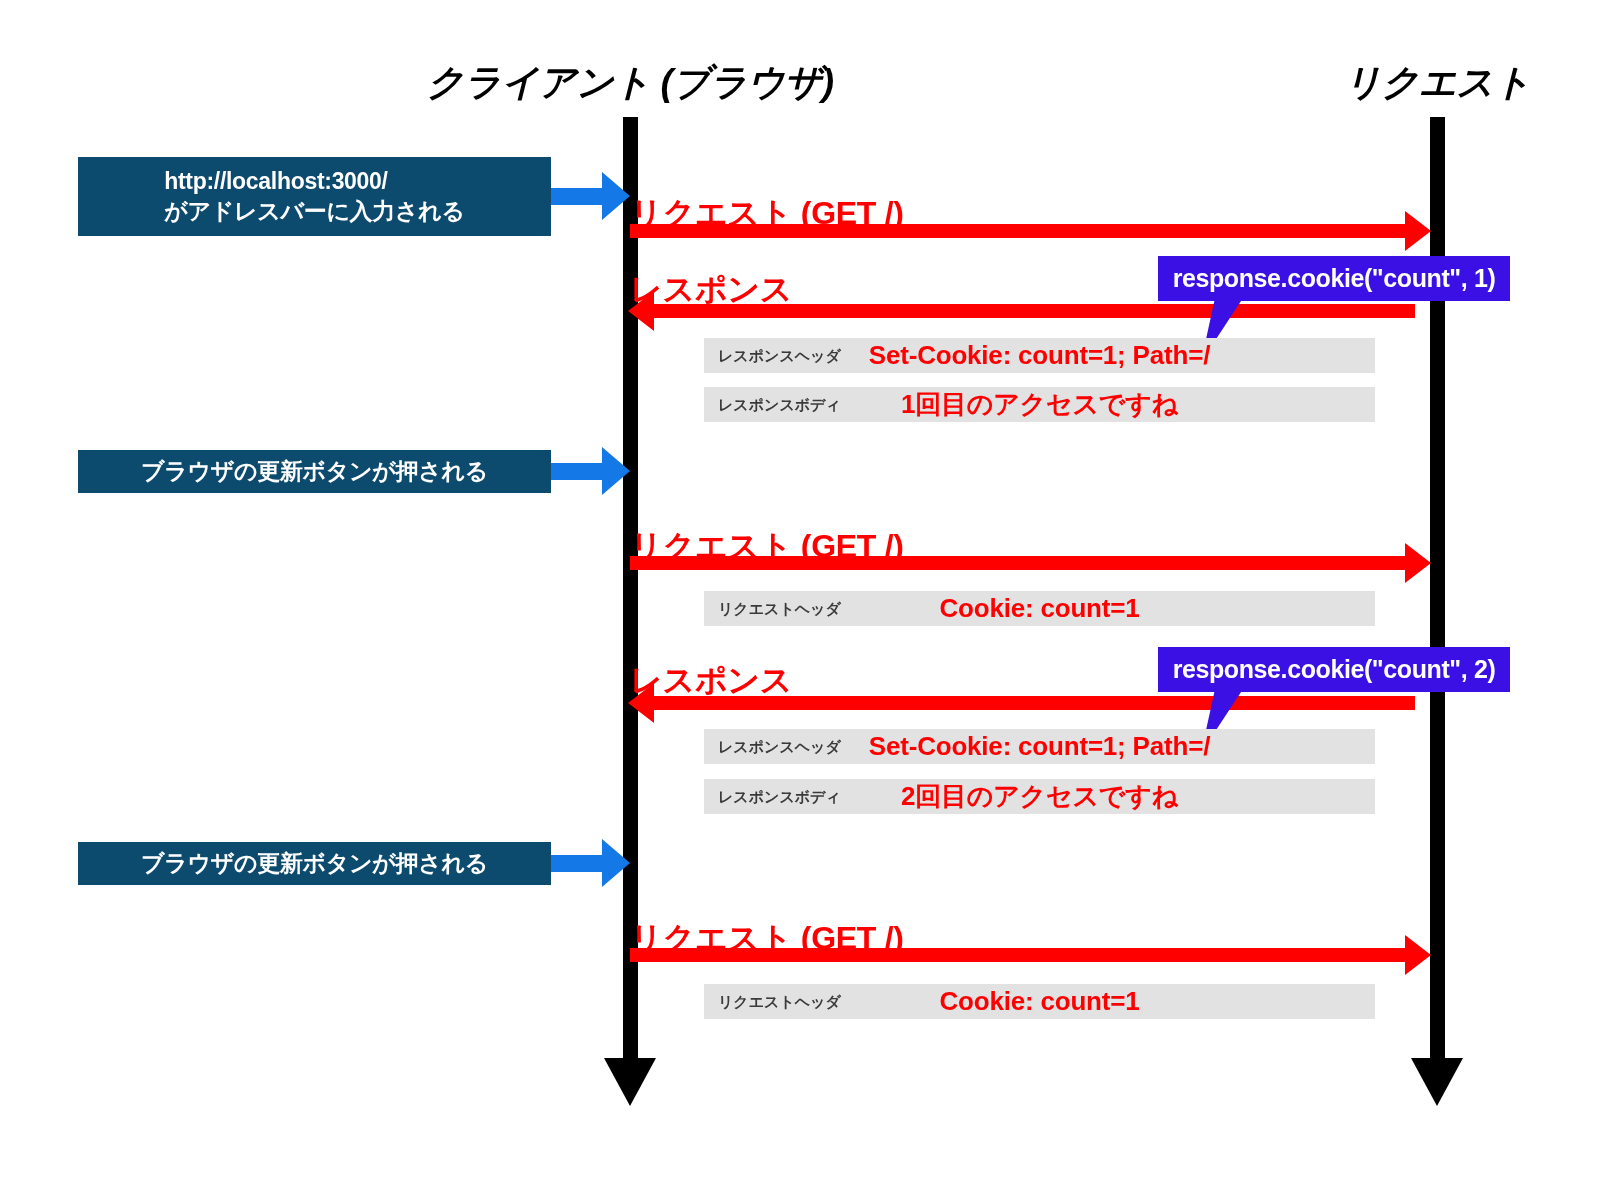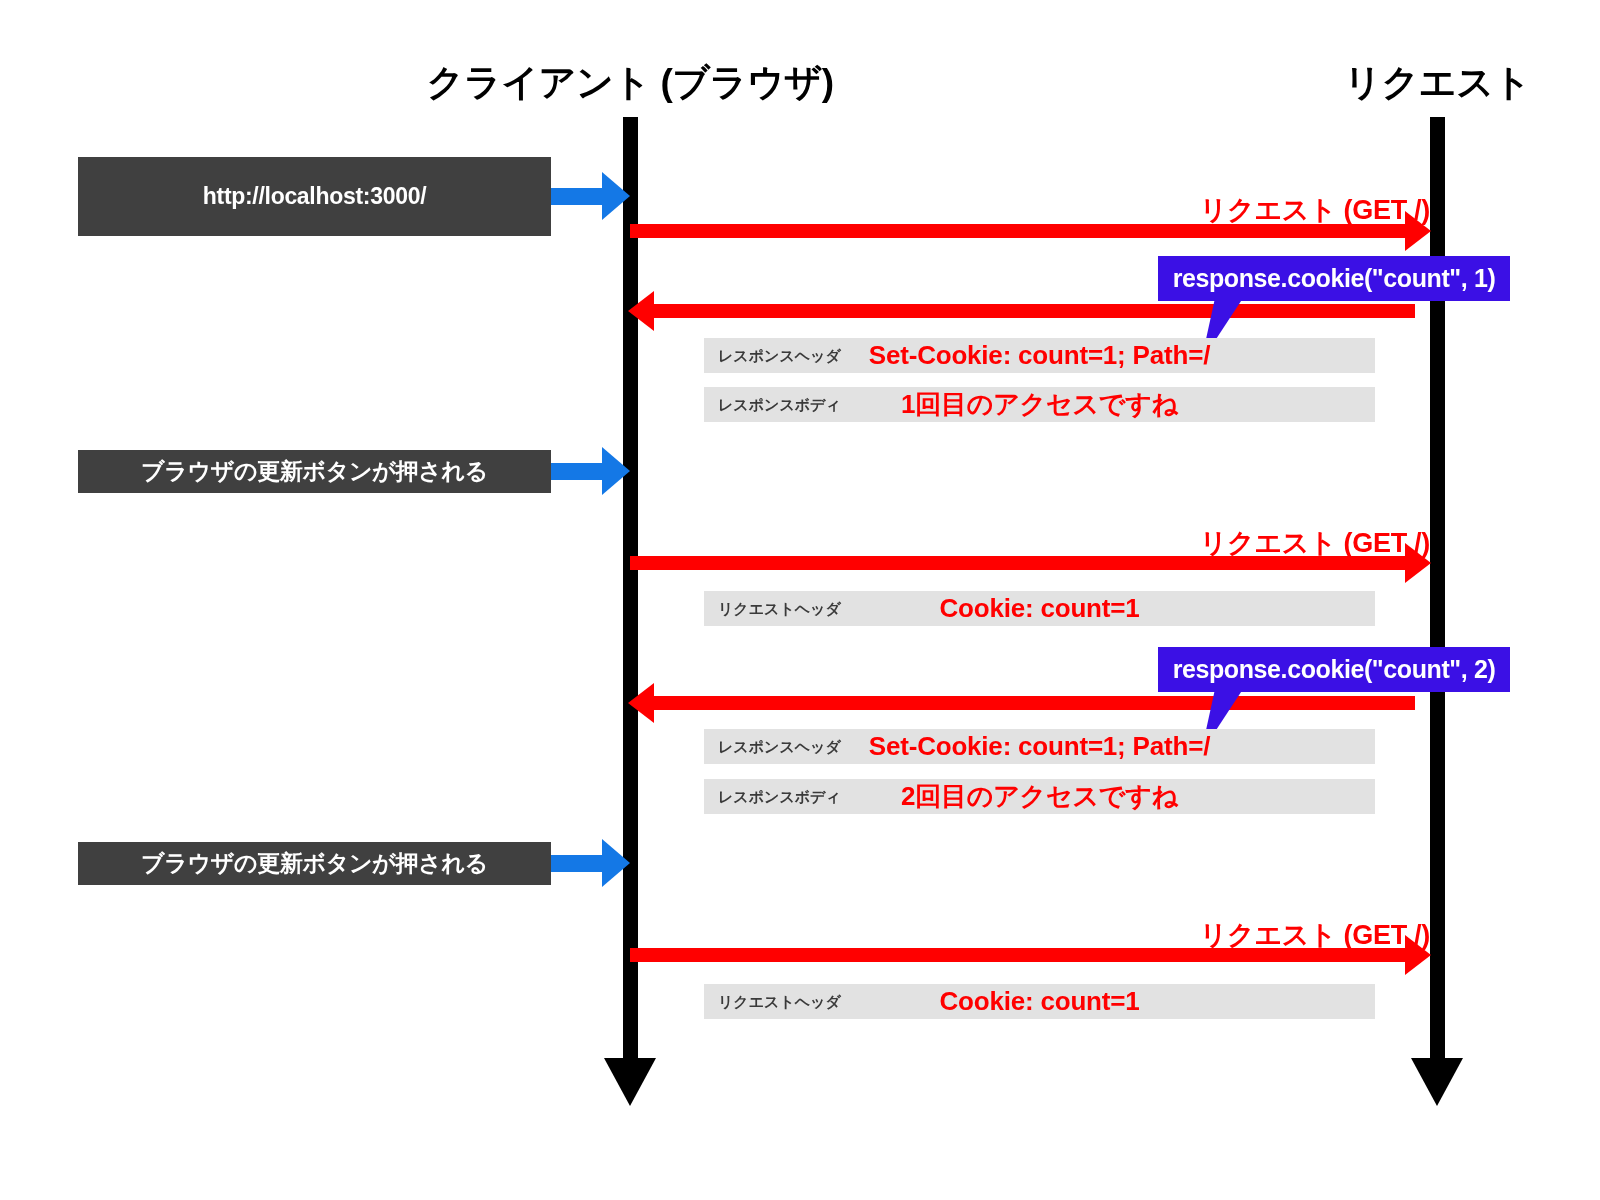--- a/index.html
+++ b/index.html
@@ -20,20 +20,21 @@
 
   
   .participant-label {
     position: absolute;
     font-weight: bold;
     font-size: 37px;
     color: #000000;
     white-space: nowrap;
     text-align: center;
     letter-spacing: -0.5px;
+    font-style: italic;
   }
 
   
   .lifeline {
     position: absolute;
     width: 15px;
     background: #000000;
   }
   .lifeline-head {
     position: absolute;
@@ -63,30 +64,30 @@
     width: 0;
     height: 0;
     border-top: 20px solid transparent;
     border-bottom: 20px solid transparent;
     border-right: 26px solid #ff0000;
   }
   .msg-label {
     position: absolute;
     color: #ff0000;
     font-weight: bold;
-    font-size: 27px;
-    white-space: nowrap;
-    text-align: right;
+    font-size: 32px;
+    white-space: nowrap;
+    text-align: left;
     letter-spacing: -0.3px;
   }
 
   
   .note-blue {
     position: absolute;
-    background: #404040;
+    background: #0c4a6e;
     color: #ffffff;
     font-weight: bold;
     font-size: 23px;
     line-height: 1.28;
     display: flex;
     align-items: center;
     justify-content: center;
     text-align: left;
     padding: 6px 10px;
     box-sizing: border-box;
@@ -171,20 +172,21 @@
 
   <div class="lifeline" style="left:623px; top:117px; height:945px;"></div>
   <div class="lifeline-head" style="left:604px; top:1058px;"></div>
 
   <div class="lifeline" style="left:1430px; top:117px; height:945px;"></div>
   <div class="lifeline-head" style="left:1411px; top:1058px;"></div>
 
   <div class="note-blue" style="left:78px; top:157px; width:473px; height:79px;">
     <div>
       <div>http://localhost:3000/</div>
+      <div>がアドレスバーに入力される</div>
     </div>
   </div>
   <div class="note-blue-shaft" style="left:551px; top:188px; width:62px;"></div>
   <div class="note-blue-head" style="left:602px; top:172px;"></div>
 
   <div class="msg-label" style="left:630px; top:192px; width:800px;">リクエスト (GET /)</div>
   <div class="msg-line" style="left:630px; top:224px; width:778px;"></div>
   <div class="msg-head-right" style="left:1405px; top:211px;"></div>
 
   <div class="msg-label" style="left:630px; top:268px; width:800px;">レスポンス</div>

